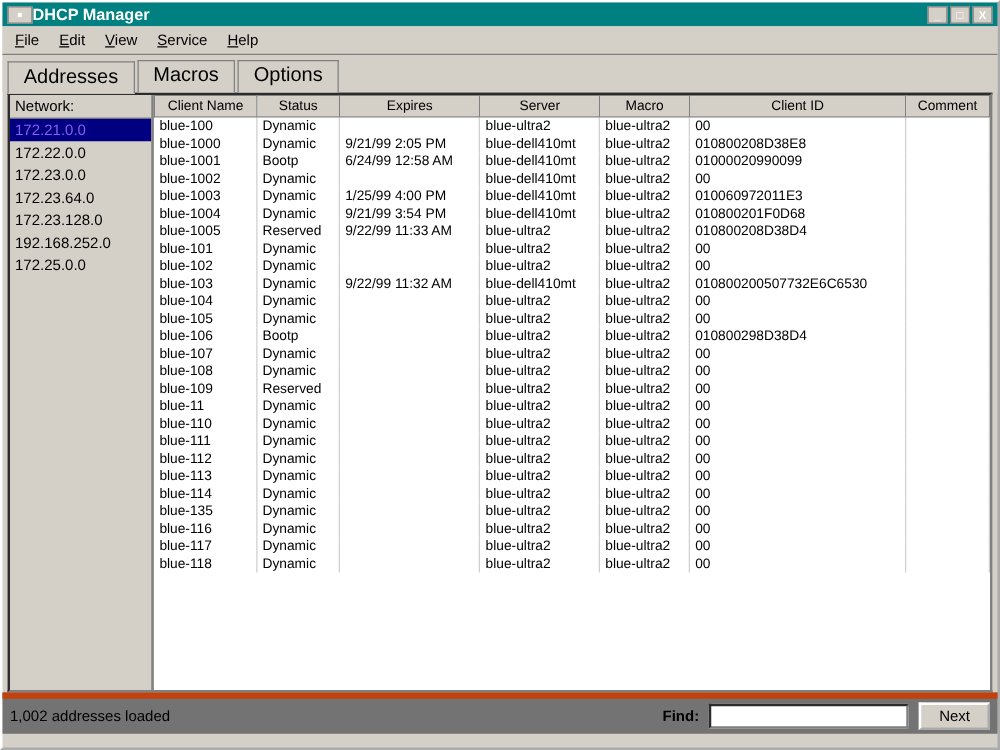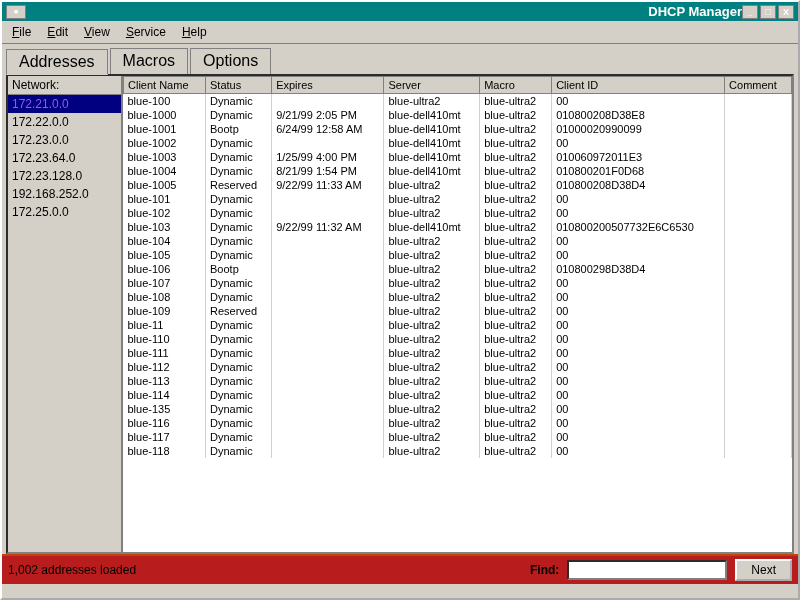--- a/index.html
+++ b/index.html
@@ -18,21 +18,21 @@
       padding: 3px 0;
       font-size: 13px;
       font-weight: bold;
       display: flex;
       align-items: center;
       justify-content: space-between;
       padding: 2px 4px;
     }
     .title-bar-text {
       flex: 1;
-      text-align: right;
+      text-align: left;
     }
     .title-bar-controls {
       display: flex;
       gap: 2px;
     }
     .title-bar-btn {
       width: 16px;
       height: 14px;
       background: #d4d0c8;
       border: 1px solid #808080;
@@ -112,39 +112,39 @@
     }
     table {
       width: 100%;
       border-collapse: collapse;
       font-size: 11px;
     }
     thead th {
       background: #d4d0c8;
       border: 1px solid #808080;
       padding: 2px 4px;
-      text-align: left;
+      text-align: center;
       font-weight: normal;
       white-space: nowrap;
       position: sticky;
       top: 0;
     }
     tbody tr:nth-child(odd) { background: white; }
     tbody tr:nth-child(even) { background: white; }
     tbody td {
       padding: 1px 4px;
       border-right: 1px solid #d0d0d0;
       white-space: nowrap;
     }
     .status-bar {
       display: flex;
       align-items: center;
       padding: 3px 6px;
-      border-top: 2px solid #c2410c;
-      background: #b91c1c;
+      border-top: 5px solid #c2410c;
+      background: #737373;
       gap: 8px;
     }
     .status-text {
       flex: 1;
     }
     .find-label {
       font-weight: bold;
     }
     .find-input {
       border: 2px inset #808080;
@@ -262,21 +262,21 @@
               <td>Dynamic</td>
               <td>1/25/99 4:00 PM</td>
               <td>blue-dell410mt</td>
               <td>blue-ultra2</td>
               <td>010060972011E3</td>
               <td></td>
             </tr>
             <tr>
               <td>blue-1004</td>
               <td>Dynamic</td>
-              <td>8/21/99 1:54 PM</td>
+              <td>9/21/99 3:54 PM</td>
               <td>blue-dell410mt</td>
               <td>blue-ultra2</td>
               <td>010800201F0D68</td>
               <td></td>
             </tr>
             <tr>
               <td>blue-1005</td>
               <td>Reserved</td>
               <td>9/22/99 11:33 AM</td>
               <td>blue-ultra2</td>

